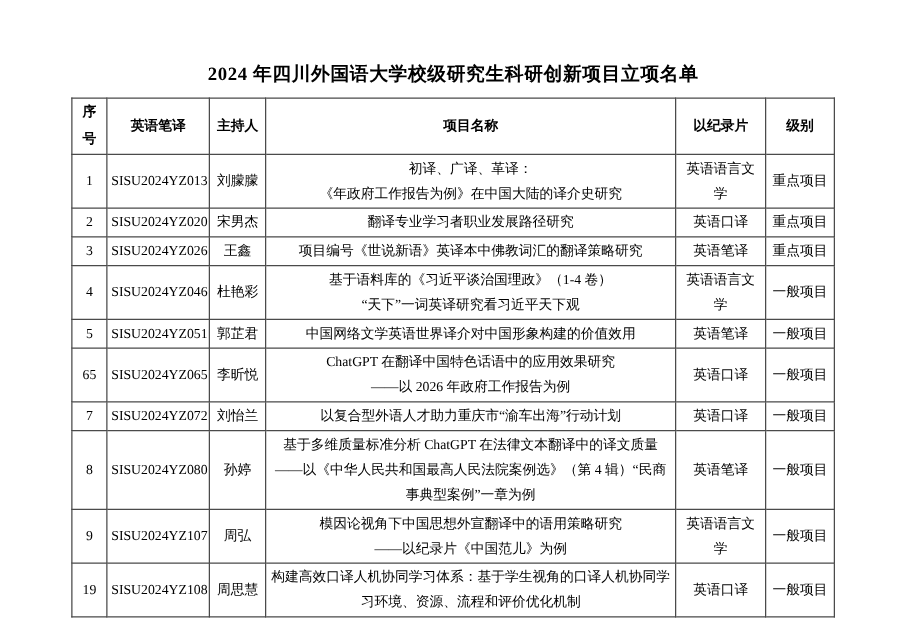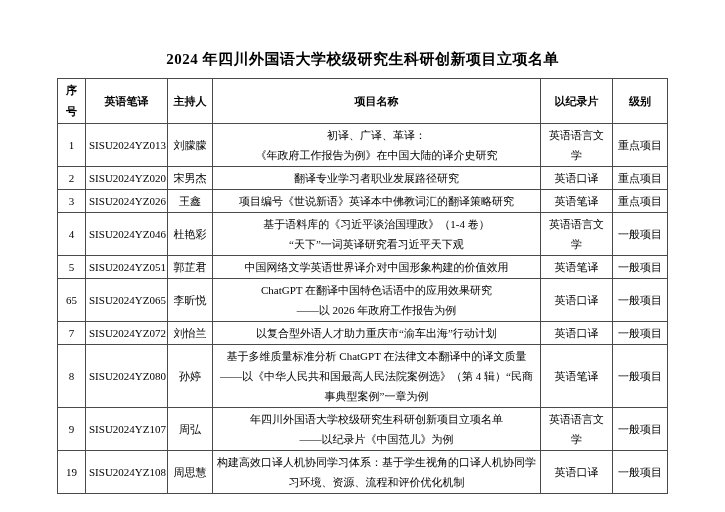--- a/index.html
+++ b/index.html
@@ -134,21 +134,21 @@
       <td>孙婷</td>
       <td>基于多维质量标准分析 ChatGPT 在法律文本翻译中的译文质量
 ——以《中华人民共和国最高人民法院案例选》（第 4 辑）“民商事典型案例”一章为例</td>
       <td>英语笔译</td>
       <td>一般项目</td>
     </tr>
     <tr>
       <td>9</td>
       <td>SISU2024YZ107</td>
       <td>周弘</td>
-      <td>年四川外国语大学校级研究生科研创新项目立项名单
+      <td>模因论视角下中国思想外宣翻译中的语用策略研究
 ——以纪录片《中国范儿》为例</td>
       <td>英语语言文学</td>
       <td>一般项目</td>
     </tr>
     <tr>
       <td>19</td>
       <td>SISU2024YZ108</td>
       <td>周思慧</td>
       <td>构建高效口译人机协同学习体系：基于学生视角的口译人机协同学习环境、资源、流程和评价优化机制</td>
       <td>英语口译</td>

